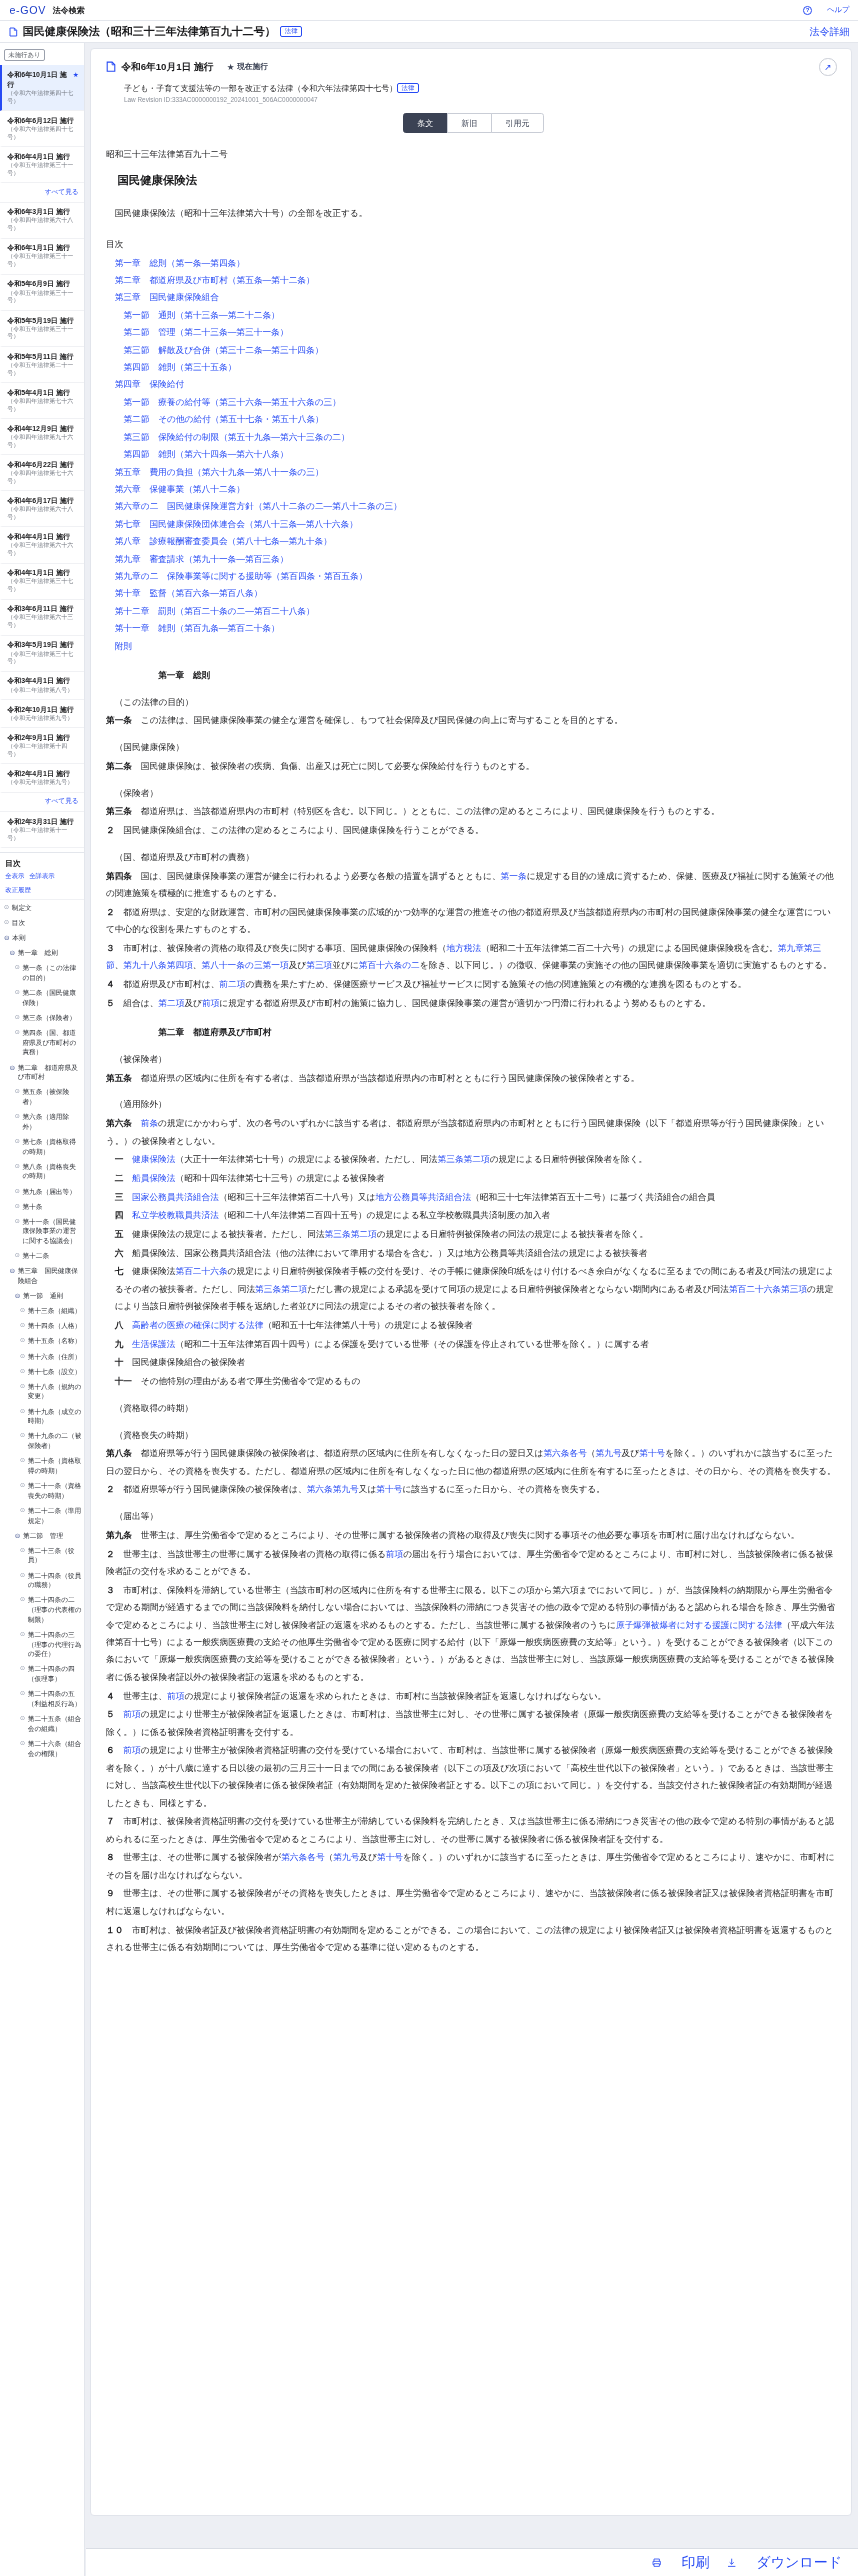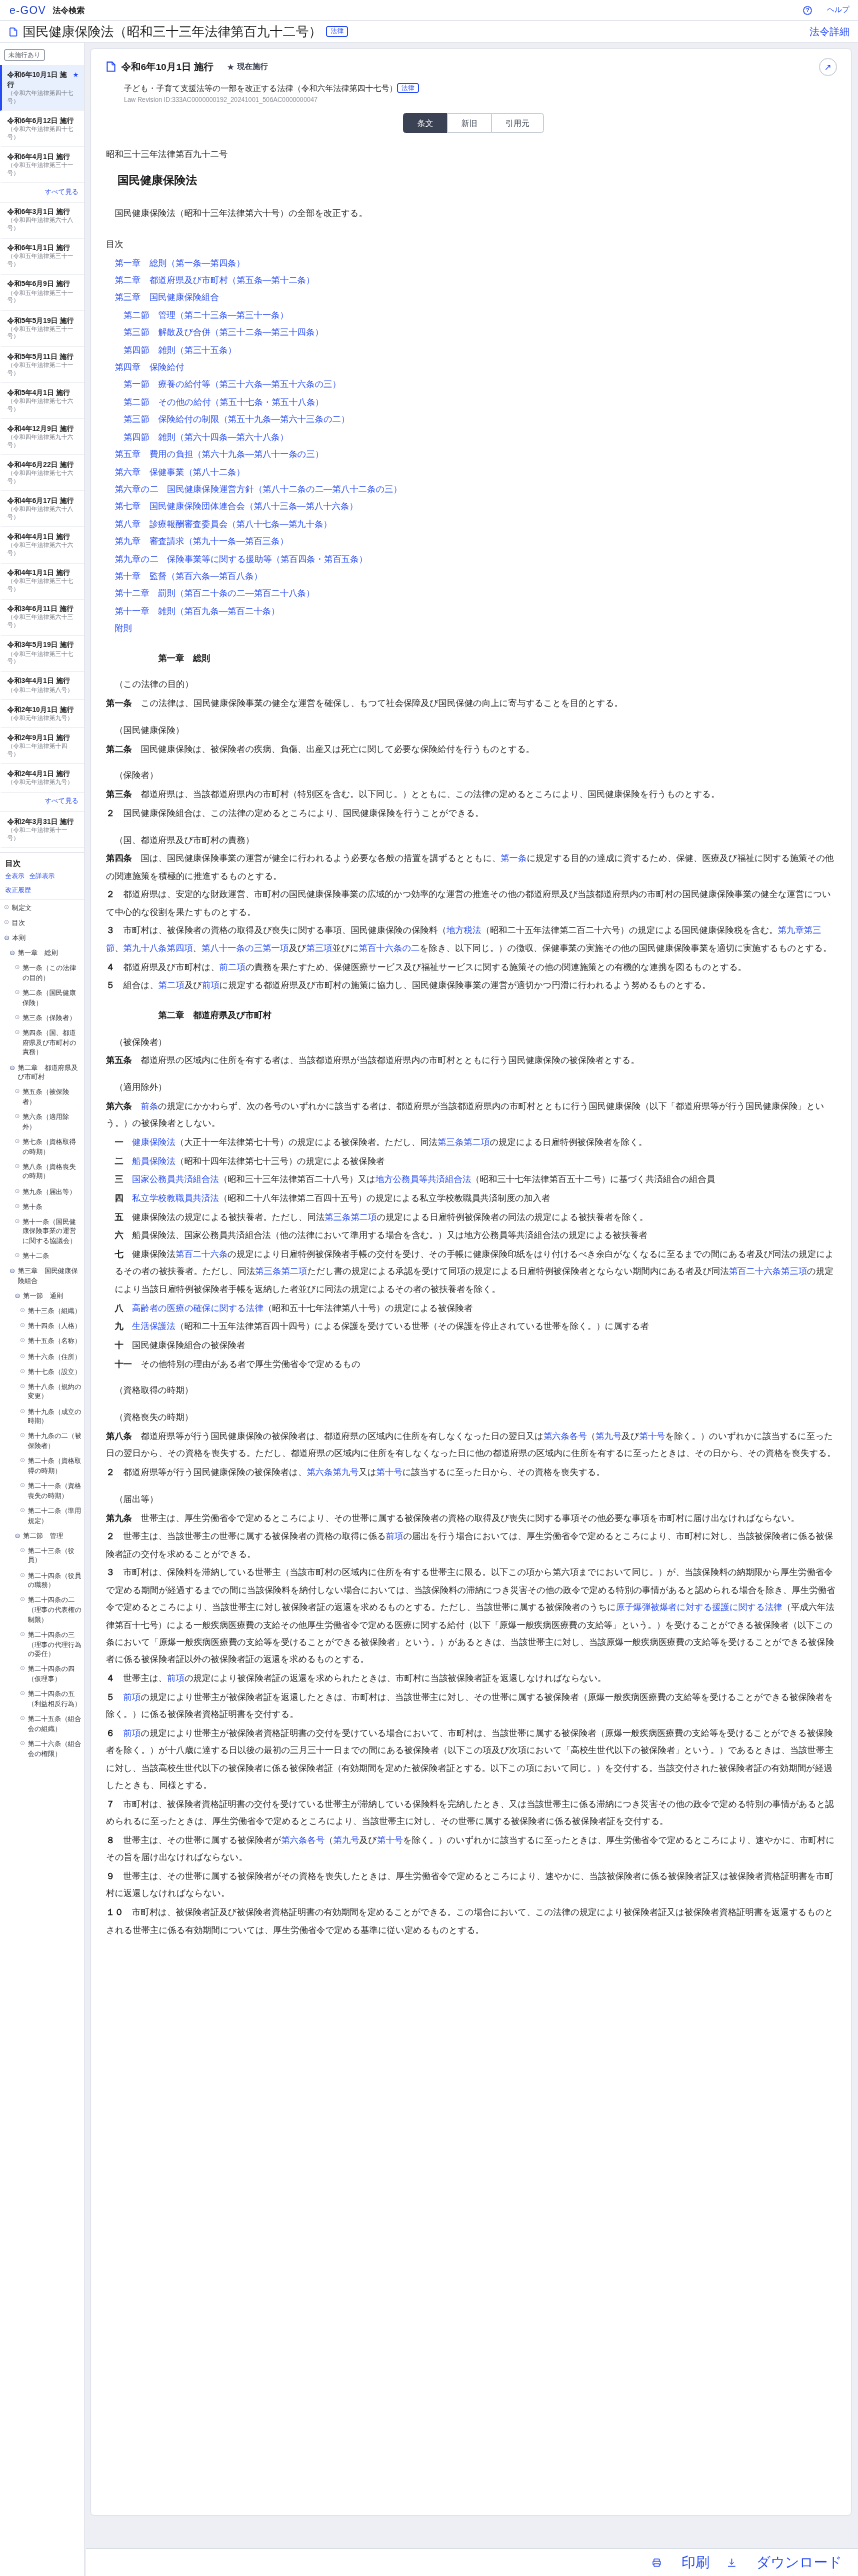--- a/index.html
+++ b/index.html
@@ -11,21 +11,21 @@
 
   
   .top-header{height:21.4px;background:#fff;display:flex;align-items:center;padding:0 9.4px;border-bottom:0.7px solid #E3E6EC}
   .logo-text{font-weight:normal;font-size:10.7px;color:#1A3BC8;letter-spacing:0.7px}
   .logo-service{color:#1A1A1C;font-size:8px;font-weight:bold;margin-left:6.7px}
   .help-link{margin-left:auto;color:#264AF4;font-size:7.4px;display:flex;gap:15px;align-items:center;cursor:pointer}
   .qicon{width:8.7px;height:8.7px;border:0.9px solid #264AF4;border-radius:50%;display:inline-flex;align-items:center;justify-content:center;font-size:6px;font-weight:bold;color:#264AF4}
 
   
   .law-bar{height:21.4px;background:#fff;border-bottom:0.7px solid #E3E6EC;display:flex;align-items:center;gap:4.7px;padding:0 9.4px}
-  .law-bar-title{font-weight:normal;font-size:13px}
+  .law-bar-title{font-weight:bold;font-size:11px}
   .badge{border:0.7px solid #264AF4;color:#264AF4;font-size:6.4px;padding:0 3.3px;border-radius:2px;height:10.7px;display:inline-flex;align-items:center;white-space:nowrap}
   .detail-link{margin-left:auto;color:#264AF4;font-size:10px;cursor:pointer}
 
   
   .layout{display:flex;align-items:stretch}
   .sidebar{width:85px;background:#fff;border-right:0.7px solid #E3E6EC;min-height:2533px;padding:4px 0 33px}
   .chip{border:0.7px solid #9AA0AC;color:#55595F;font-size:6.4px;border-radius:2px;padding:0.7px 3.3px;display:inline-block;margin:1.3px 4px 4px}
 
   .version-item{padding:4.7px 5.3px;border-bottom:0.7px solid #F0F1F4;cursor:pointer;border-left:2px solid transparent}
   .version-item.active{background:#E8F0FE;border-left:2px solid #264AF4}
@@ -399,20 +399,21 @@
 
       <div class="law-area">
         <div class="law-num">昭和三十三年法律第百九十二号</div>
         <h1 class="law-title">国民健康保険法</h1>
         <p class="preamble">国民健康保険法（昭和十三年法律第六十号）の全部を改正する。</p>
         <div class="toc-head2">目次</div>
         <div id="body-toc">
             <div class="toc-line ind0">第一章　総則（第一条―第四条）</div>
             <div class="toc-line ind0">第二章　都道府県及び市町村（第五条―第十二条）</div>
             <div class="toc-line ind0">第三章　国民健康保険組合</div>
+            <div class="toc-line ind1">第一節　通則（第十三条―第二十二条）</div>
             <div class="toc-line ind1">第二節　管理（第二十三条―第三十一条）</div>
             <div class="toc-line ind1">第三節　解散及び合併（第三十二条―第三十四条）</div>
             <div class="toc-line ind1">第四節　雑則（第三十五条）</div>
             <div class="toc-line ind0">第四章　保険給付</div>
             <div class="toc-line ind1">第一節　療養の給付等（第三十六条―第五十六条の三）</div>
             <div class="toc-line ind1">第二節　その他の給付（第五十七条・第五十八条）</div>
             <div class="toc-line ind1">第三節　保険給付の制限（第五十九条―第六十三条の二）</div>
             <div class="toc-line ind1">第四節　雑則（第六十四条―第六十八条）</div>
             <div class="toc-line ind0">第五章　費用の負担（第六十九条―第八十一条の三）</div>
             <div class="toc-line ind0">第六章　保健事業（第八十二条）</div>

